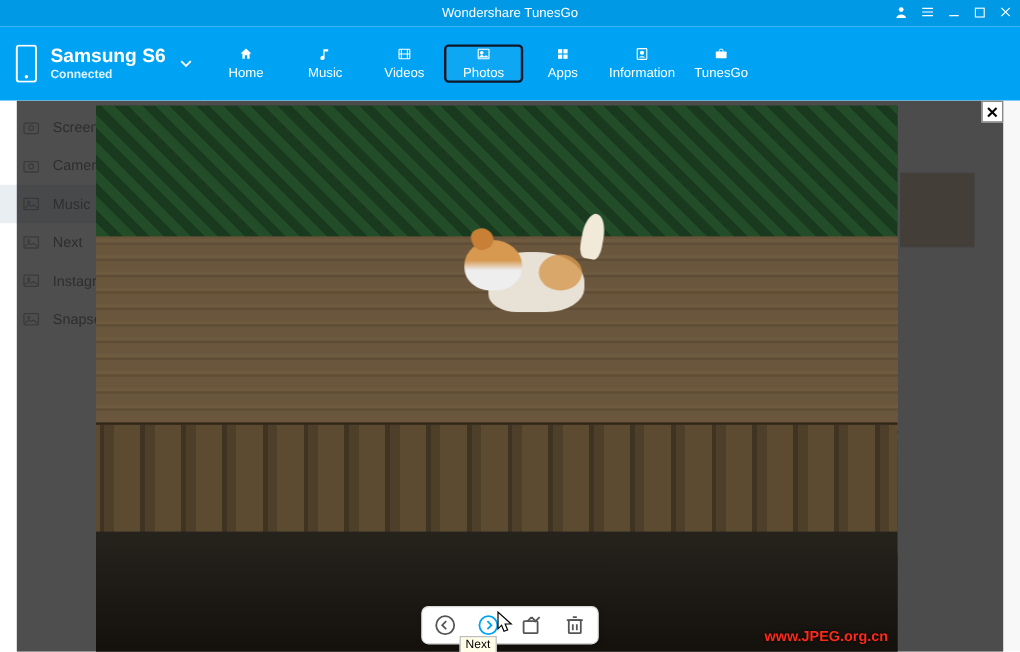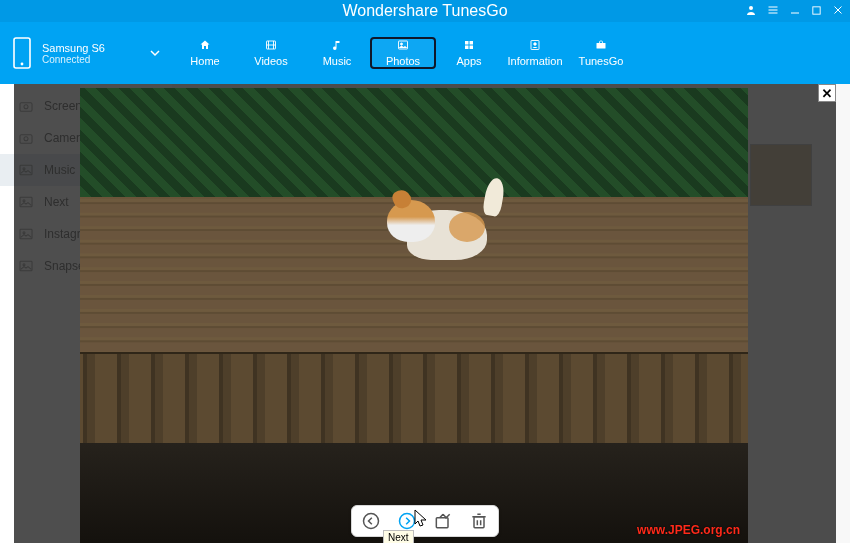--- a/index.html
+++ b/index.html
@@ -1,32 +1,32 @@
 <!DOCTYPE html>
 <html><head>
 <meta charset="utf-8">
 <style>
   * { box-sizing: border-box; margin: 0; padding: 0; font-family: "Segoe UI", Arial, sans-serif; }
   html, body { width: 850px; height: 543px; overflow: hidden; background: #fff; }
   .titlebar {
     height: 22px; background: #0099e6; color: #fff; display: flex; align-items: center;
-    justify-content: center; position: relative; font-size: 16px;
+    justify-content: center; position: relative; font-size: 11px;
   }
   .titlebar .win-ctrls { position: absolute; right: 6px; top: 0; display: flex; gap: 10px; align-items: center; height: 22px; }
   .titlebar .win-ctrls span { cursor: pointer; font-size: 13px; line-height: 1; }
   .header {
     height: 62px; background: #00a3f3; display: flex; align-items: stretch; color: #fff;
   }
   .device {
     width: 172px; display: flex; align-items: center; padding: 0 12px; gap: 10px;
   }
   .device svg { flex: 0 0 auto; }
   .device-txt { flex: 1 1 auto; }
-  .device-name { font-size: 11px; font-weight: 400; }
-  .device-status { font-size: 10px; opacity: 0.85; }
+  .device-name { font-size: 16px; font-weight: 700; }
+  .device-status { font-size: 10px; opacity: 0.85; font-weight: bold; }
   .navs { display: flex; align-items: stretch; }
   .nav {
     width: 66px; display: flex; flex-direction: column; align-items: center; justify-content: center;
     gap: 4px; font-size: 11px; cursor: pointer; border: 2px solid transparent; border-radius: 4px;
     margin: 15px 0;
   }
   .nav.active { border: 2px solid #0f172a; background: rgba(255,255,255,0.05); }
   .nav svg { width: 26px; height: 26px; }
   .body { position: relative; height: calc(543px - 22px - 62px); background: #fff; }
   .sidebar {
@@ -160,33 +160,33 @@
     </svg>
   </div>
   <div class="navs">
     <div class="nav">
       <svg viewBox="0 0 24 24" fill="#fff">
           <path d="M12 3l9 8h-3v9h-4v-6h-4v6H6v-9H3z"></path>
         </svg>
       <span>Home</span>
     </div>
     <div class="nav">
+      <svg viewBox="0 0 24 24" fill="#fff">
+          <path d="M9 4v11.3A3.5 3.5 0 1 0 11 18V8h6V4z"></path>
+        </svg>
+      <span>Music</span>
+    </div>
+    <div class="nav">
       <svg viewBox="0 0 24 24" fill="none" stroke="#fff" stroke-width="1.8">
           <rect x="3" y="4" width="18" height="16" rx="1"></rect>
           <line x1="7" y1="4" x2="7" y2="20"></line>
           <line x1="17" y1="4" x2="17" y2="20"></line>
           <line x1="3" y1="12" x2="21" y2="12"></line>
         </svg>
       <span>Videos</span>
-    </div>
-    <div class="nav">
-      <svg viewBox="0 0 24 24" fill="#fff">
-          <path d="M9 4v11.3A3.5 3.5 0 1 0 11 18V8h6V4z"></path>
-        </svg>
-      <span>Music</span>
     </div>
     <div class="nav active">
       <svg viewBox="0 0 24 24" fill="none" stroke="#fff" stroke-width="1.8">
           <rect x="3" y="4" width="18" height="16" rx="1"></rect>
           <circle cx="9" cy="10" r="2" fill="#fff"></circle>
           <path d="M3 18l6-5 4 3 3-2 5 4" fill="#fff" stroke="none"></path>
         </svg>
       <span>Photos</span>
     </div>
     <div class="nav">

